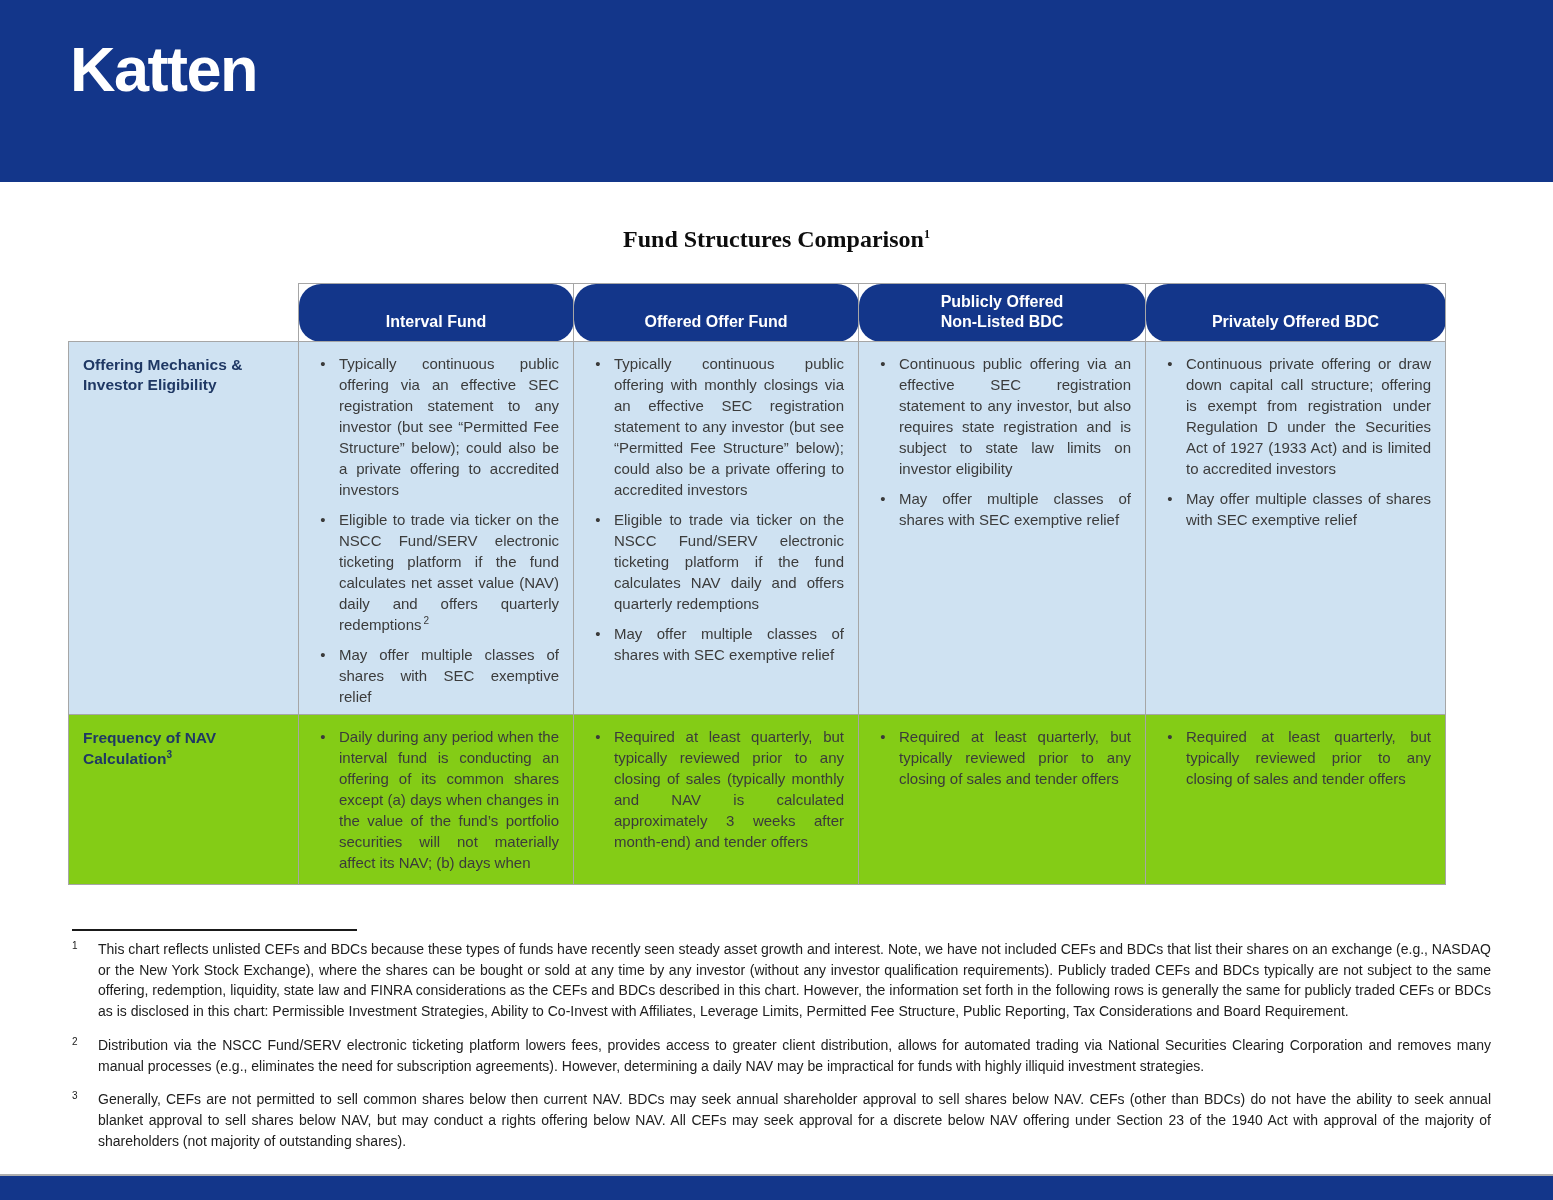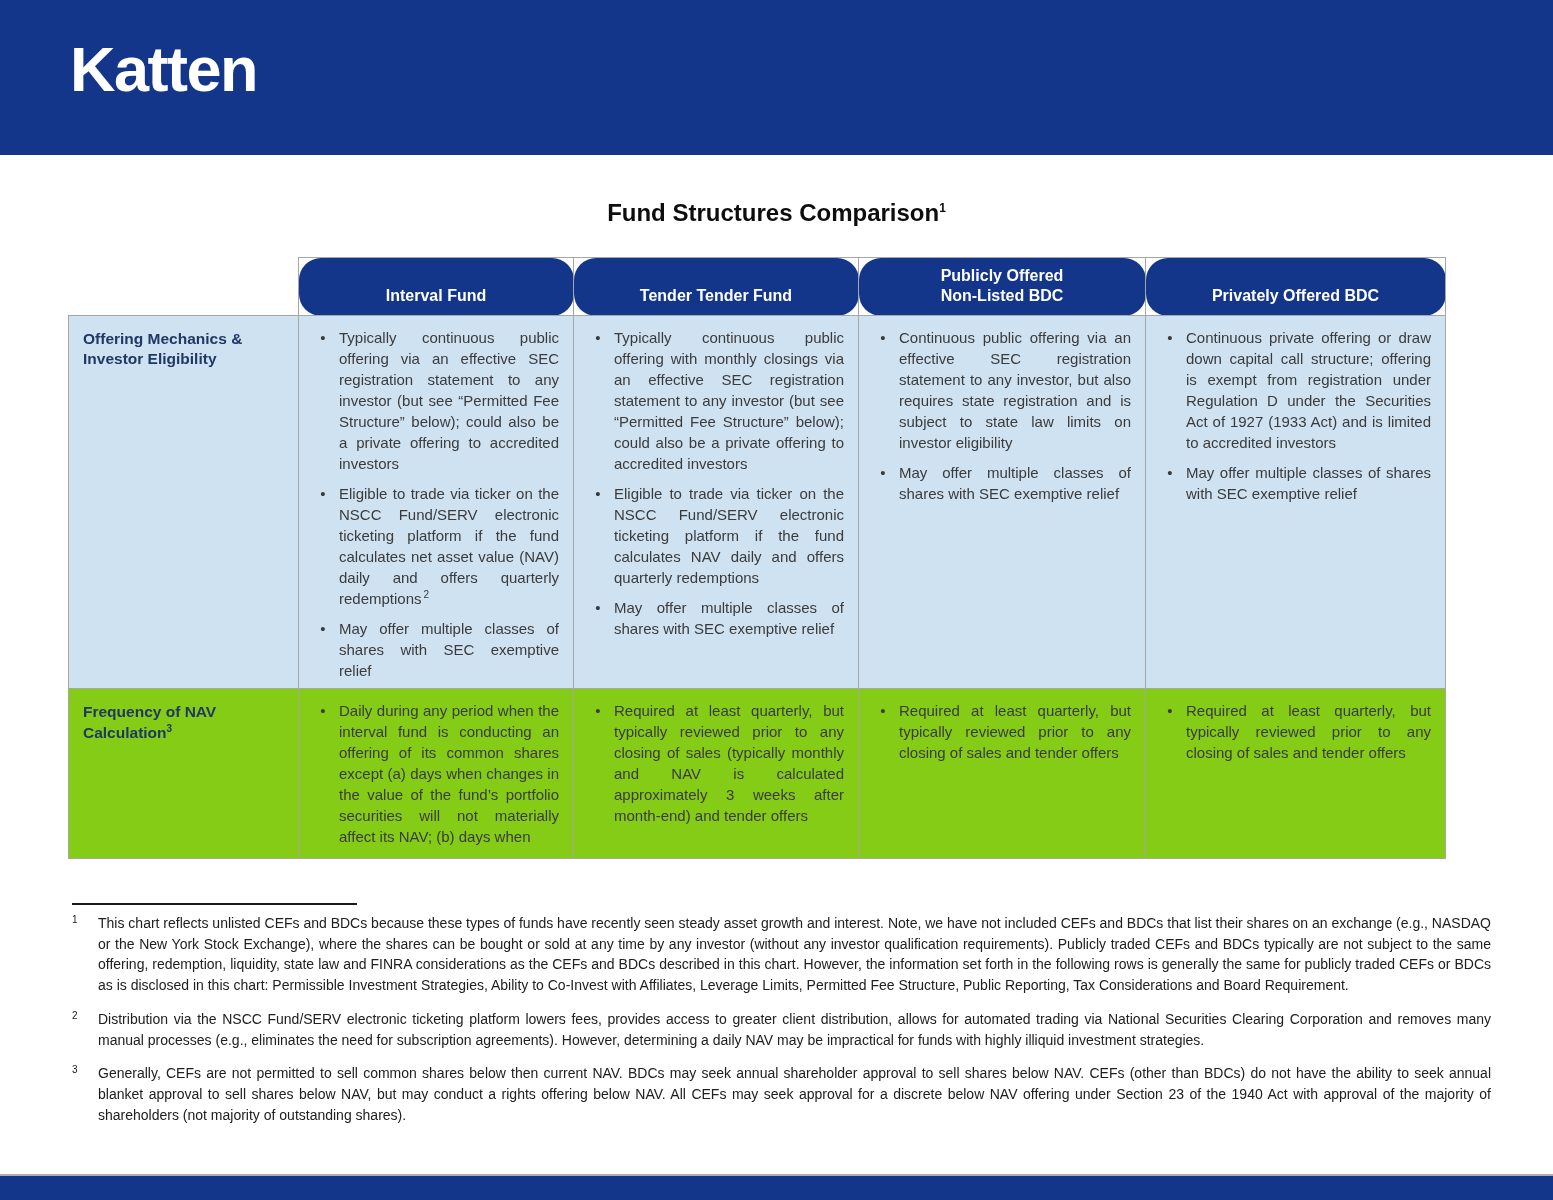--- a/index.html
+++ b/index.html
@@ -11,37 +11,38 @@
   }
   *{margin:0;padding:0;box-sizing:border-box;}
   html,body{width:1553px;height:1200px;}
   body{
     font-family:"Liberation Sans", sans-serif;
     background:#ffffff;
     position:relative;
     overflow:hidden;
   }
   .band-top{
-    height:155px;
+    height:182px;
     background:var(--blue);
   }
   .logo{
     color:#ffffff;
     font-size:63px;
     font-weight:bold;
     letter-spacing:-1.5px;
     padding:38px 0 0 70px;
     line-height:1;
   }
   .page-title{
     margin-top:44px;
     text-align:center;
     font-size:24px;
     font-weight:bold;
     color:#0d0d0d;
+    font-family:Liberation Serif, serif;
   }
   .page-title sup{font-size:12px;font-weight:bold;}
   table.cmp{
     border-collapse:collapse;
     table-layout:fixed;
     width:1377px;
     margin:30px 0 0 68px;
   }
   .cmp th,.cmp td{border:1px solid var(--grid);}
   .cmp thead th{
@@ -152,21 +153,21 @@
         <col style="width:230px">
         <col style="width:275px">
         <col style="width:285px">
         <col style="width:287px">
         <col style="width:300px">
       </colgroup>
       <thead>
         <tr id="head-row">
           <th class="corner"></th>
         <th>Interval Fund</th>
-            <th>Tender Tender Fund</th>
+            <th>Offered Offer Fund</th>
             <th>Publicly Offered
 Non-Listed BDC</th>
             <th>Privately Offered BDC</th>
           </tr>
       </thead>
       <tbody id="body-rows">
           <tr>
             <td class="row-label"><span>Offering Mechanics &amp; Investor Eligibility</span></td>
             <td class="data-cell">
               <div class="clip">

